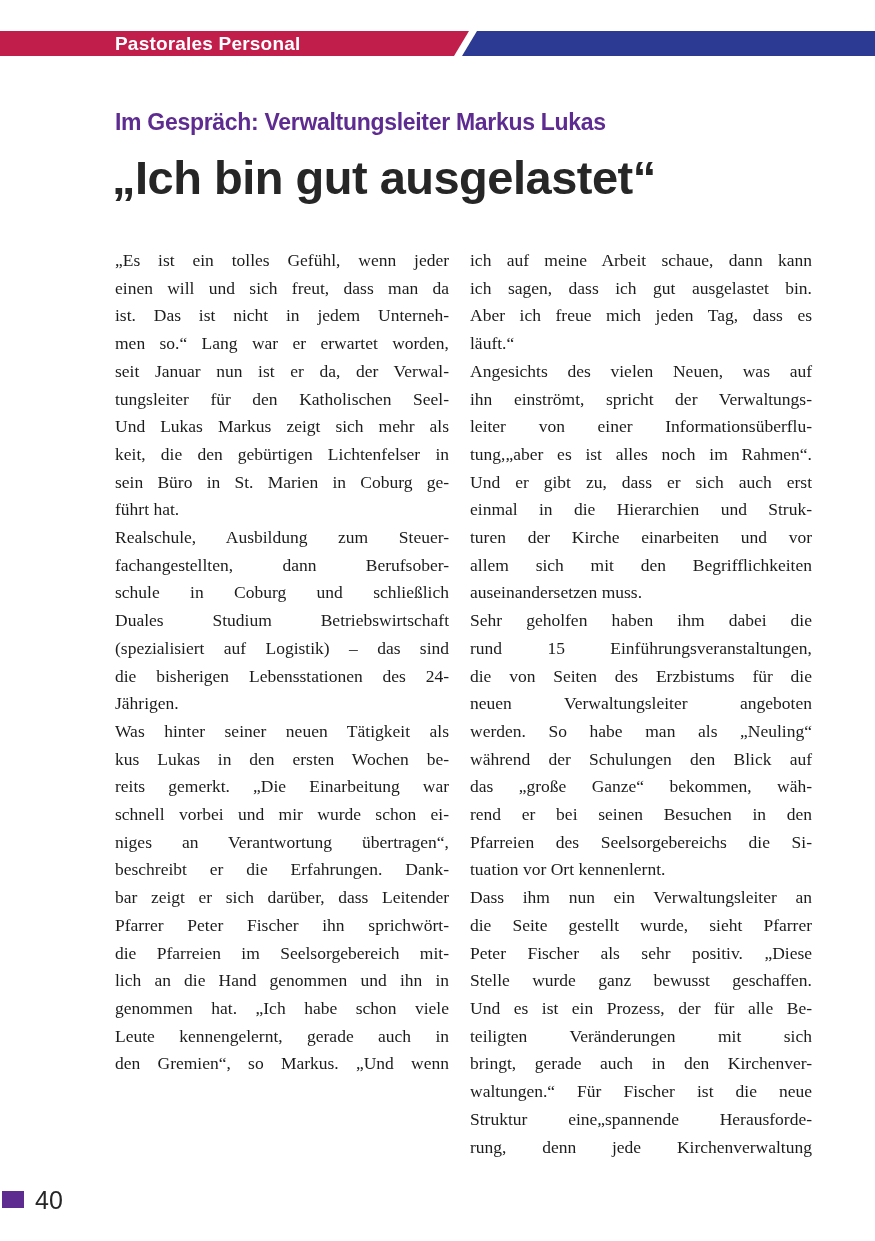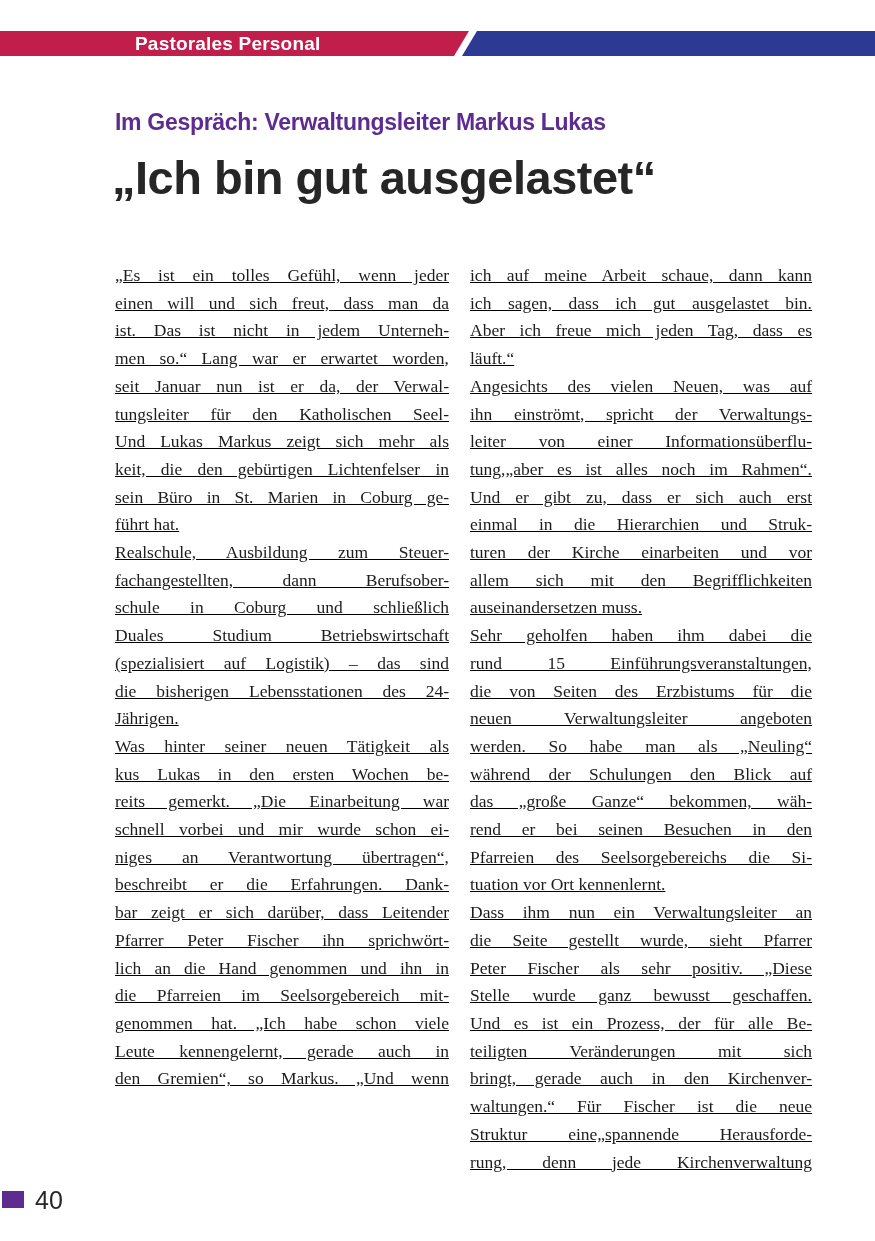--- a/index.html
+++ b/index.html
@@ -21,37 +21,37 @@
     clip-path: polygon(0 0, 469px 0, 454px 100%, 0 100%);
   }
   .band-blue {
     position: absolute; inset: 0;
     background: var(--blue, #2d3a93);
     clip-path: polygon(477px 0, 100% 0, 100% 100%, 462px 100%);
   }
   .banner-label {
     position: absolute; left: 115px; top: 0; height: 25px;
     line-height: 25px; color: #ffffff; font-weight: bold;
-    font-size: 19px; letter-spacing: 0.2px; margin-left: 20px;
+    font-size: 19px; letter-spacing: 0.2px;
   }
 
   
   .kicker {
     position: absolute; left: 115px; top: 105px;
     font-weight: bold; font-size: 23px; line-height: 34px;
     color: var(--purple, #5e2c91); letter-spacing: -0.3px;
   }
   .title {
     position: absolute; left: 112px; top: 149px;
     font-weight: bold; font-size: 47px; line-height: 58px;
     color: #262626; letter-spacing: -0.5px;
   }
 
   
-  .col { position: absolute; top: 262px; text-decoration: underline; }
+  .col { position: absolute; top: 247px; }
   .col-1 { left: 115px; width: 334px; }
   .col-2 { left: 470px; width: 342px; }
   .line {
     font-family: "Liberation Serif", serif;
     font-size: 17.5px; line-height: 27.7px;
     color: #1c1c1c;
     text-align: left;
   }
   .line.j { text-align: justify; text-align-last: justify; }
 
@@ -98,22 +98,22 @@
       <div class="line j">die bisherigen Lebensstationen des 24-</div>
       <div class="line">Jährigen.</div>
       <div class="line j">Was hinter seiner neuen Tätigkeit als</div>
       <div class="line j">kus Lukas in den ersten Wochen be-</div>
       <div class="line j">reits gemerkt. „Die Einarbeitung war</div>
       <div class="line j">schnell vorbei und mir wurde schon ei-</div>
       <div class="line j">niges an Verantwortung übertragen“,</div>
       <div class="line j">beschreibt er die Erfahrungen. Dank-</div>
       <div class="line j">bar zeigt er sich darüber, dass Leitender</div>
       <div class="line j">Pfarrer Peter Fischer ihn sprichwört-</div>
+      <div class="line j">die Pfarreien im Seelsorgebereich mit-</div>
       <div class="line j">lich an die Hand genommen und ihn in</div>
-      <div class="line j">die Pfarreien im Seelsorgebereich mit-</div>
       <div class="line j">genommen hat. „Ich habe schon viele</div>
       <div class="line j">Leute kennengelernt, gerade auch in</div>
       <div class="line j">den Gremien“, so Markus. „Und wenn</div>
     </div>
   <div class="col col-2">
       <div class="line j">ich auf meine Arbeit schaue, dann kann</div>
       <div class="line j">ich sagen, dass ich gut ausgelastet bin.</div>
       <div class="line j">Aber ich freue mich jeden Tag, dass es</div>
       <div class="line">läuft.“</div>
       <div class="line j">Angesichts des vielen Neuen, was auf</div>

